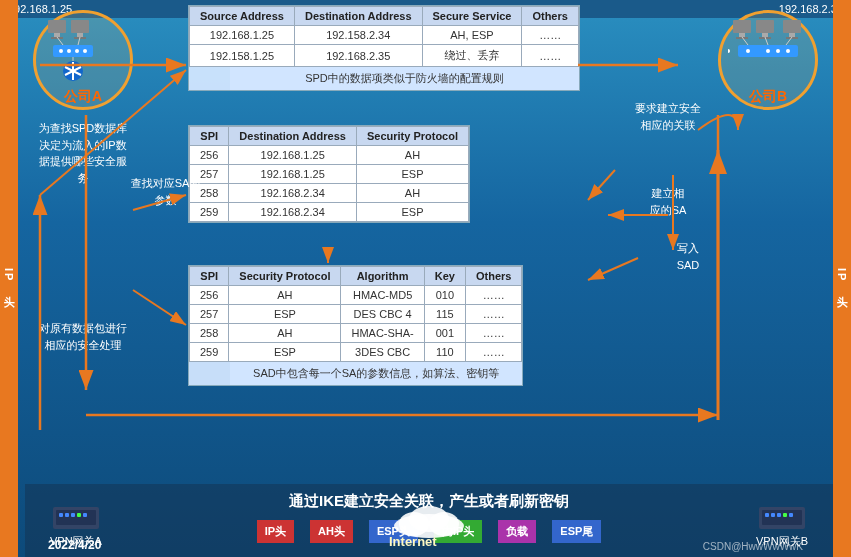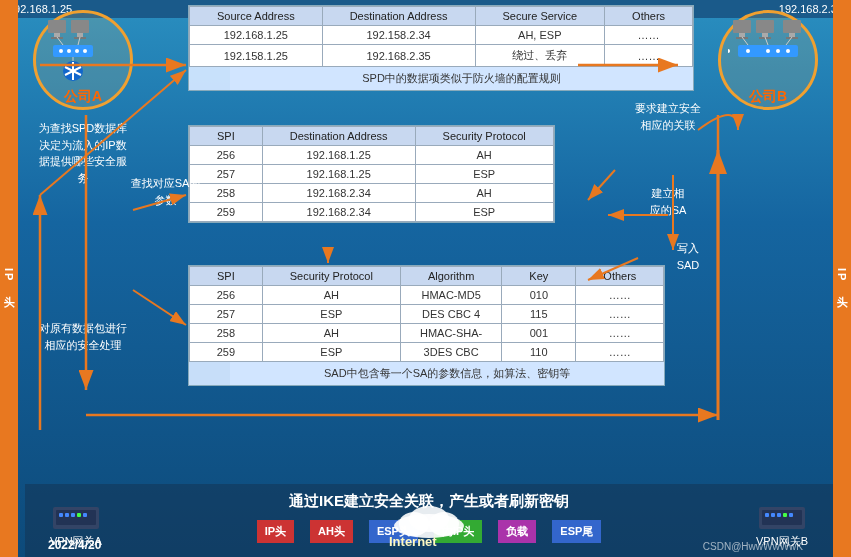--- a/index.html
+++ b/index.html
@@ -125,24 +125,24 @@
       border: 1px solid #8ab;
     }
 
     .spd-table {
       border-collapse: collapse;
       font-size: 11px;
     }
 
     .spd-table th {
       background: #c8d8f0;
-      padding: 3px 27px;
+      padding: 3px 10px;
       border: 1px solid #9ab;
       text-align: center;
-      font-weight: normal;
+      font-weight: bold;
       color: #222;
     }
 
     .spd-table td {
       padding: 3px 10px;
       border: 1px solid #9ab;
       text-align: center;
       color: #333;
       background: white;
     }

